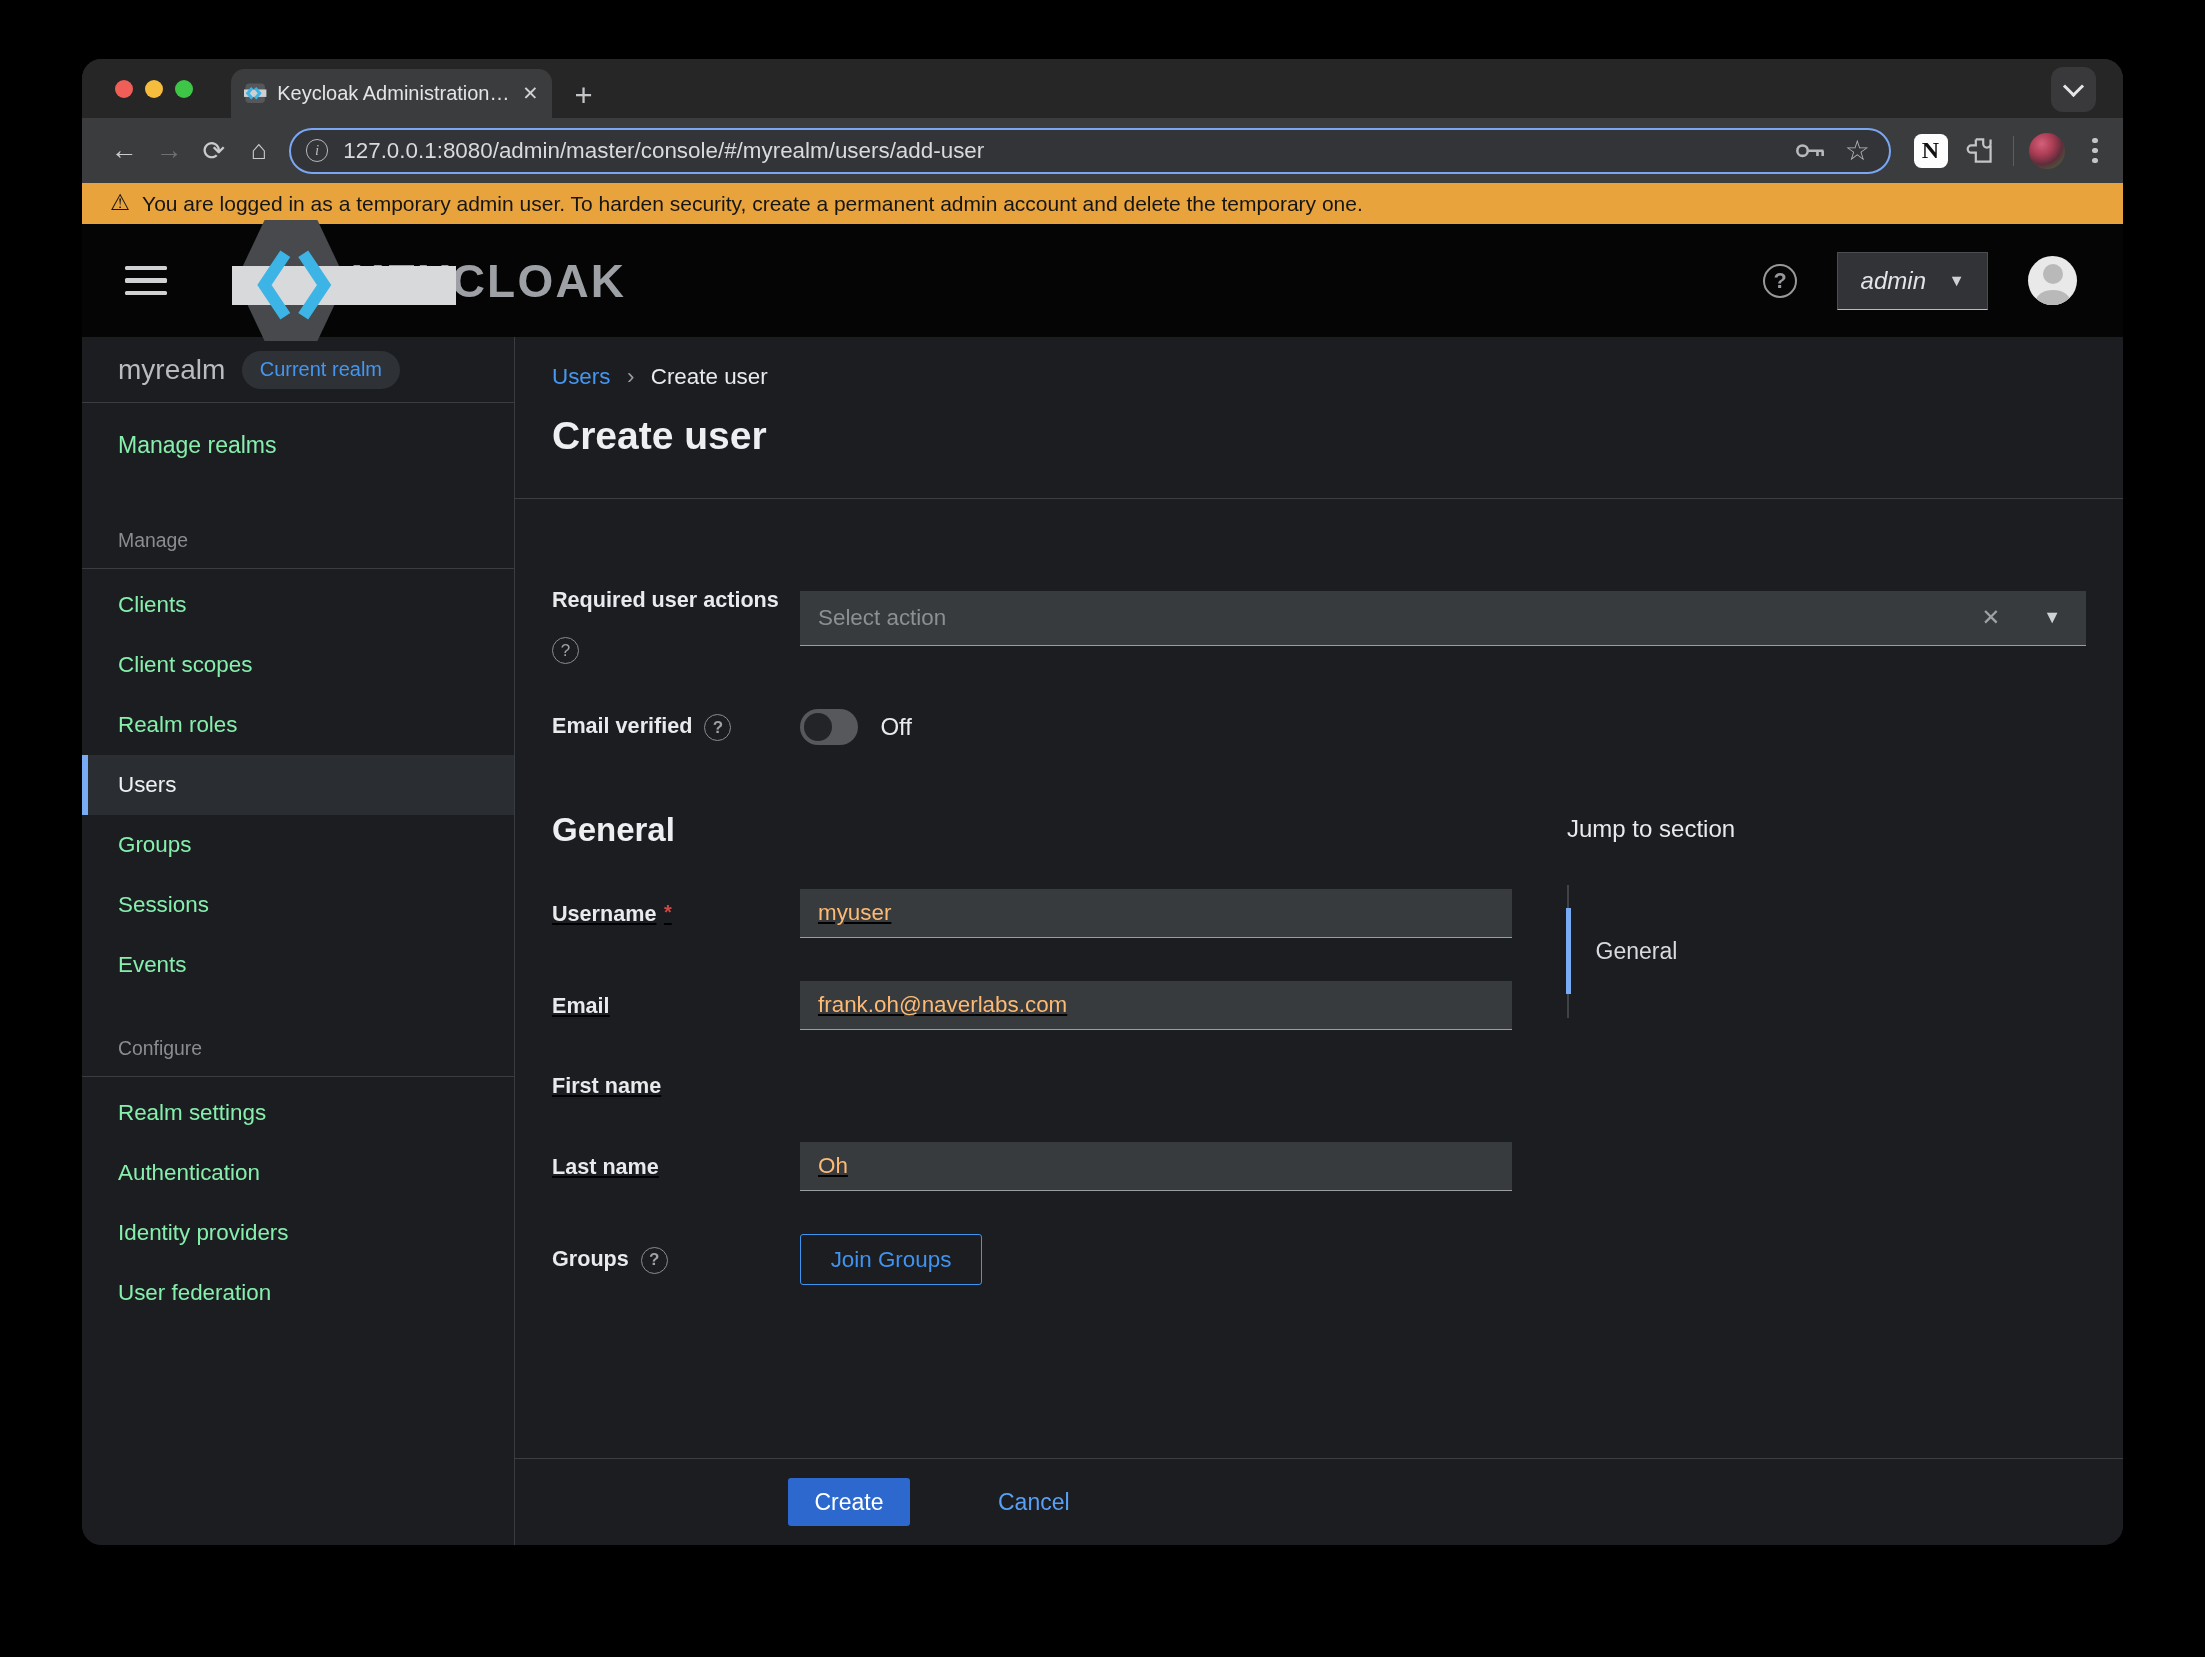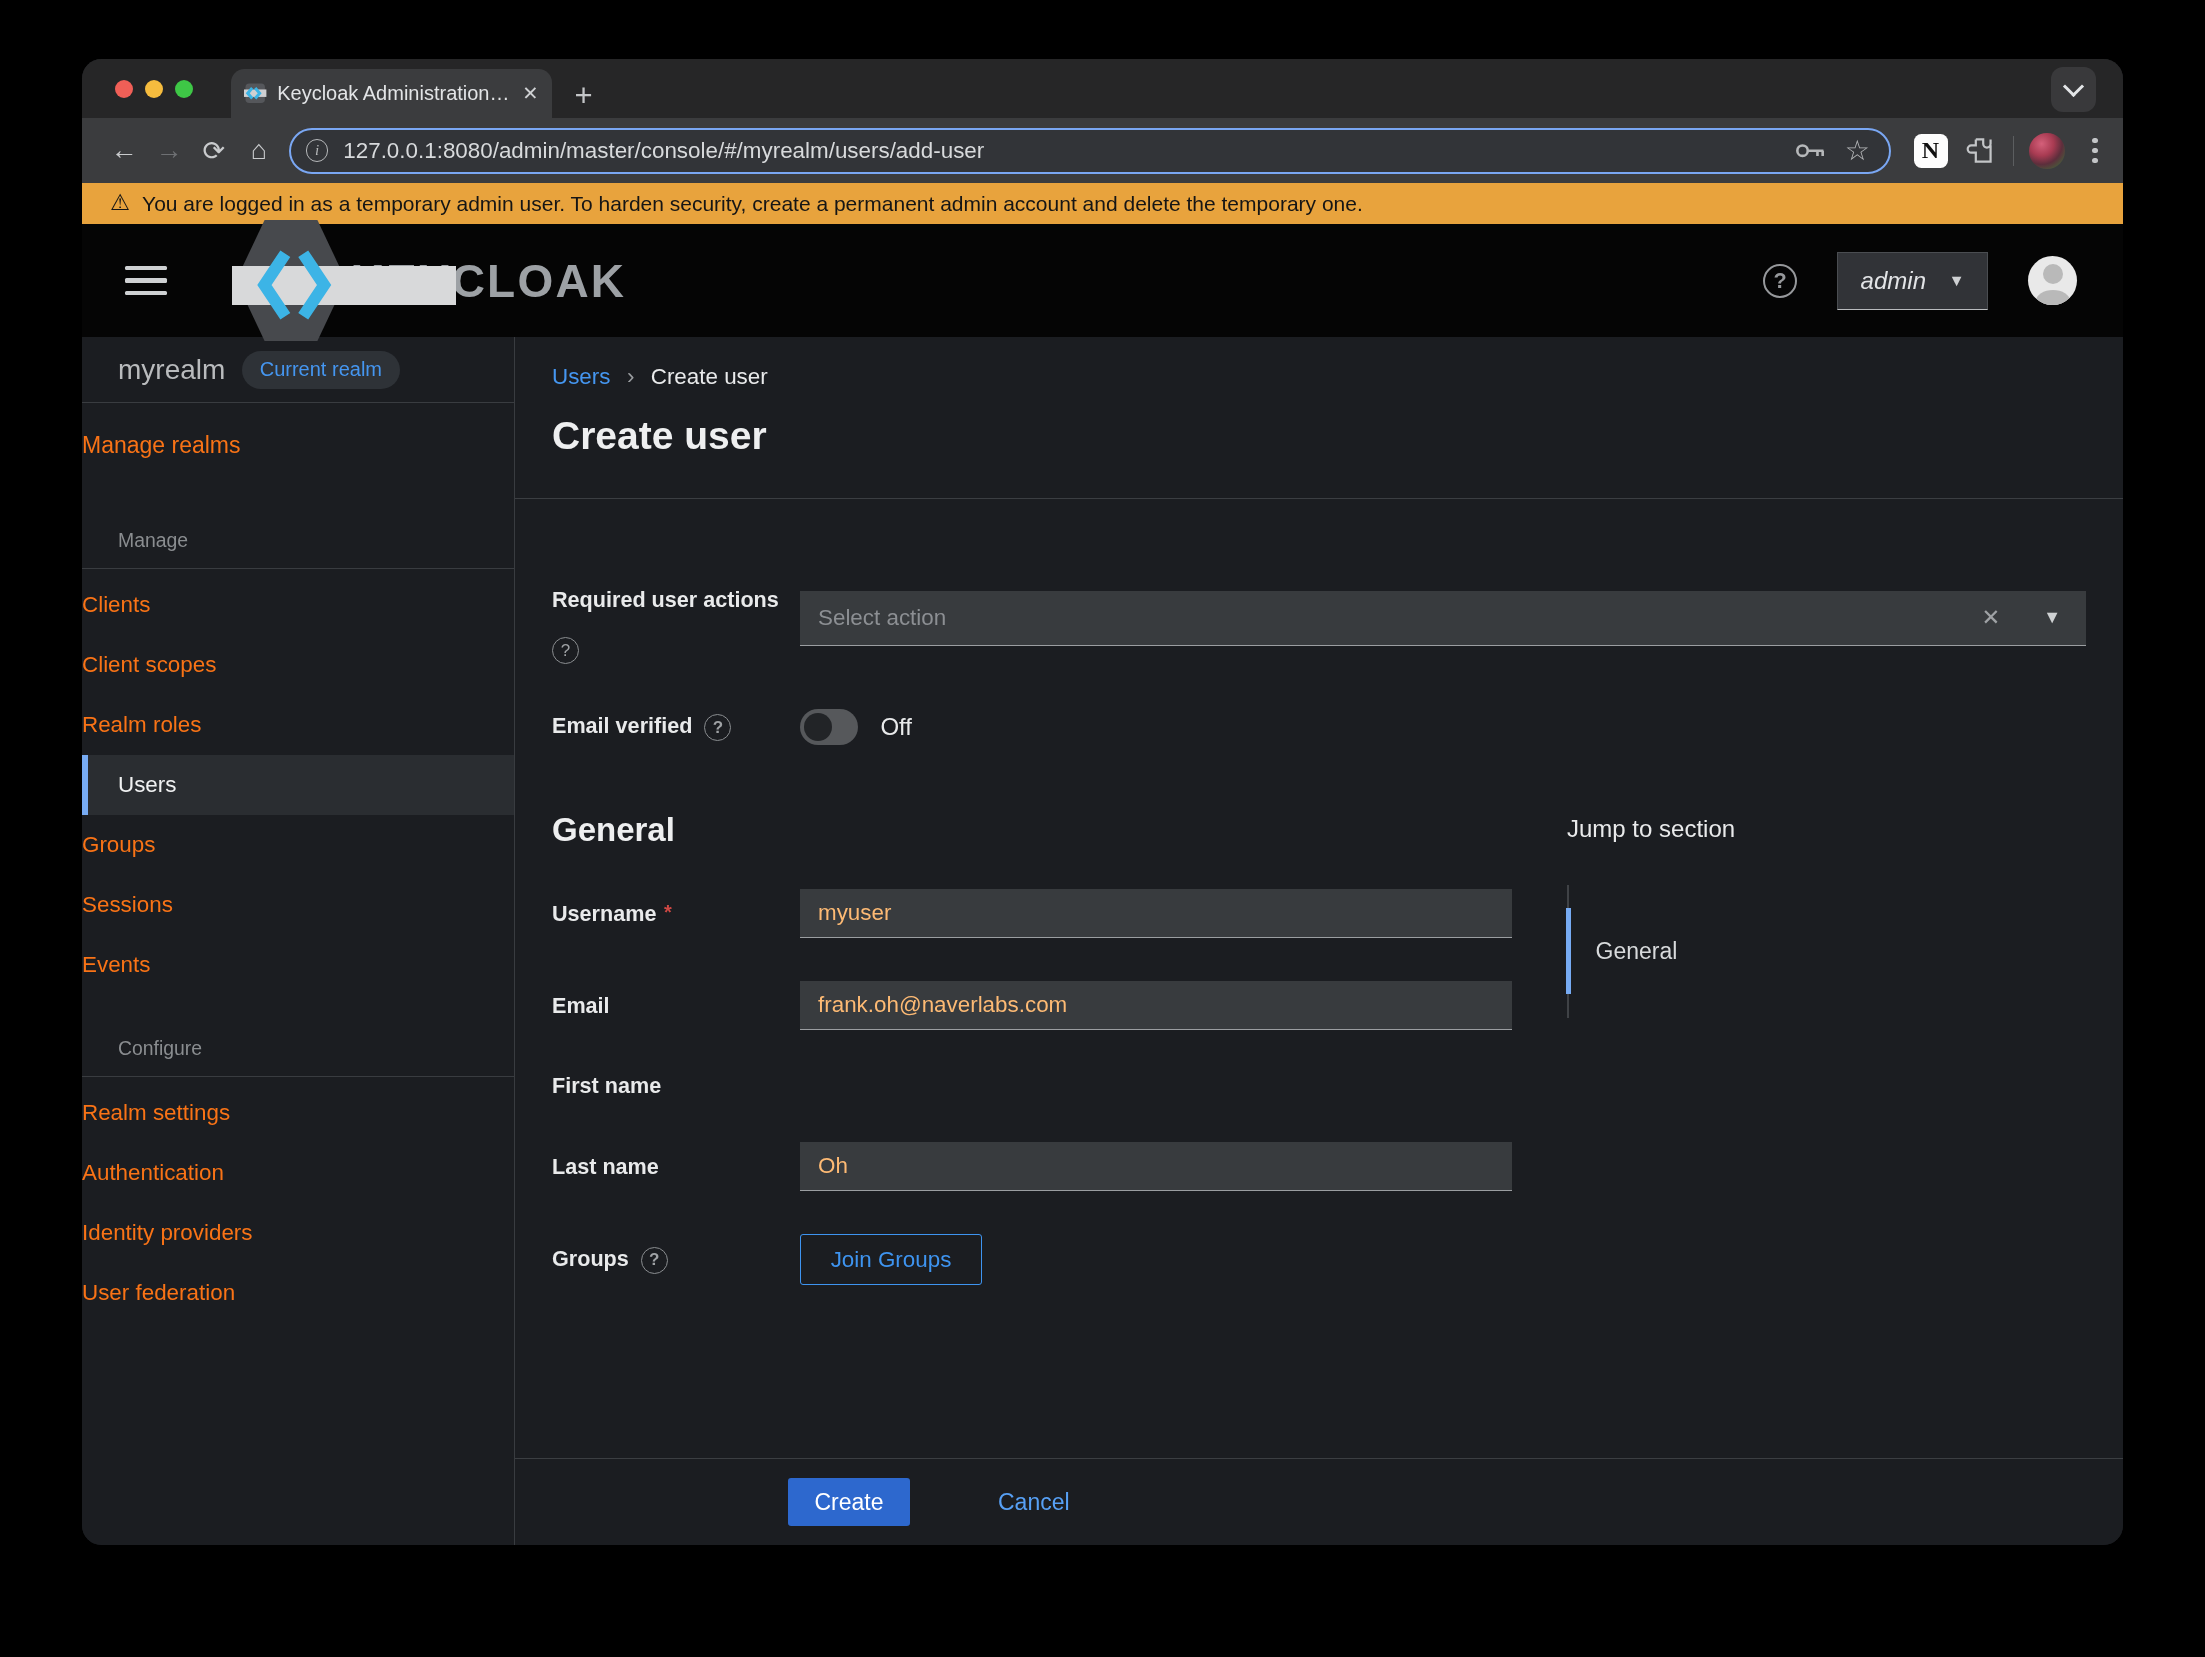--- a/index.html
+++ b/index.html
@@ -77,22 +77,22 @@
   .mast-avatar .shoulders { position:absolute; left:50%; bottom:-7.5px; transform:translateX(-50%);
                             width:34px; height:22.4px; border-radius:50% 50% 0 0; background:#b9b9b9; }
 
   
   .appbody { display:flex; height:1208px; }
   .sidebar { width:433px; background:#1b1d21; border-right:0.7px solid #393c40; flex:none; }
   .realm-row { height:66px; border-bottom:0.7px solid #393c40; display:flex; align-items:center;
                padding-left:36px; gap:16.4px; }
   .realm-name { font-size:28px; color:#b9bbbd; }
   .realm-badge { background:#2e3237; color:#4596f0; font-size:20px; padding:7.5px 18px; border-radius:745px; }
-  .nav-item { height:60px; display:flex; align-items:center; 
-              font-size:22.4px; color:#f97316; }
+  .nav-item { height:60px; display:flex; align-items:center; padding-left:36px;
+              font-size:22.4px; color:#86efac; }
   .nav-item.big { height:84px; font-size:23px; }
   .nav-item.active { background:#2a2d31; border-left:6px solid #77abf3; padding-left:30px; color:#f0f1f2; }
   .nav-section-label { font-size:19.4px; color:#8a8d90; padding-left:36px; margin-top:42px; margin-bottom:16.4px; }
   .nav-divider { height:0.7px; background:#393c40; }
   .nav-first-gap { height:6px; }
 
   
   .main { flex:1; position:relative; background:#1b1d21; min-width:0; }
   .page-head { padding:27px 37px 0 37px; border-bottom:0.7px solid #3b3e42; height:162px; }
   .breadcrumb { display:flex; align-items:center; gap:16.4px; font-size:22.4px; }
@@ -119,21 +119,21 @@
 
   .row-emailverified { margin-top:45px; }
   .toggle-cell { display:flex; align-items:center; gap:22.4px; }
   .toggle { width:58px; height:36px; border-radius:18px; background:#56585b; position:relative; }
   .toggle .knob { position:absolute; left:3.7px; top:3.7px; width:28px; height:28px;
                   border-radius:50%; background:#222427; }
   .toggle-state { font-size:24px; color:#e9eaeb; }
 
   .section-heading { margin-top:66px; font-size:33px; font-weight:bold; color:#eeeff0; }
 
-  .row-input { margin-top:43px; }
+  .row-input { margin-top:43px;text-decoration:underline; }
   .row-input.first { margin-top:40px; }
   .text-input { width:712px; height:49px; background:#383b3e; border:0;
                 border-bottom:1.5px solid #9b9ea1; color:#fdba74; font-size:22.4px;
                 padding:0 18px; font-family:"Liberation Sans", sans-serif; outline:none; }
   .row-groups { margin-top:43px; }
   .btn-outline { width:182px; height:51px; background:transparent; border:1.5px solid #3e94f0;
                  border-radius:3px; color:#3e94f0; font-size:22.4px;
                  font-family:"Liberation Sans", sans-serif; }
 
   .jump { position:absolute; left:1052px; top:478px; width:418px; }

